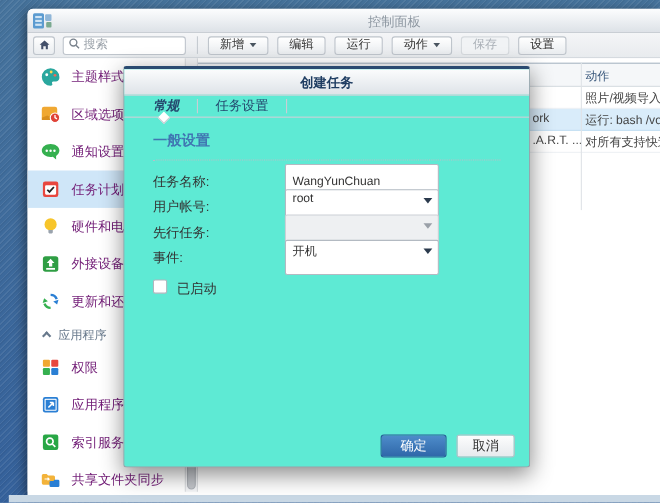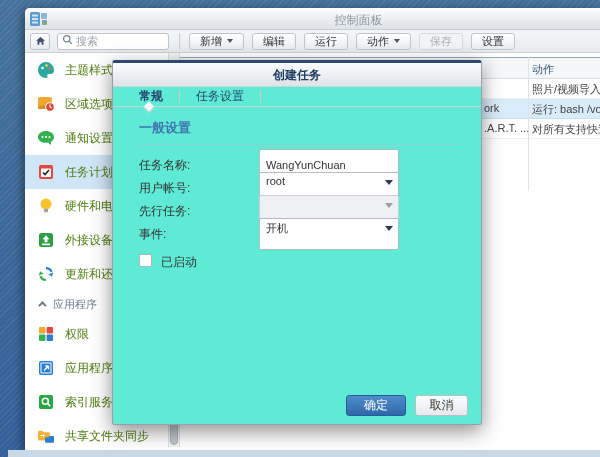--- a/index.html
+++ b/index.html
@@ -39,21 +39,21 @@
     font-family:inherit; display:flex; align-items:center; }
   .tb-btn.disabled { color:#a9afb6; background:#f1f3f5; border-color:#d6dade; }
   .caret { display:inline-block; width:0; height:0; margin-left:5px;
     border-left:3px solid transparent; border-right:3px solid transparent; border-top:4px solid #4a5560; }
 
   
   .main { position:absolute; left:0; top:45px; right:0; height:394px; }
   .sidebar { position:absolute; left:0; top:0; width:143px; bottom:0; background:#fff; overflow:hidden; }
   .side-item { height:34px; display:flex; align-items:center; padding-left:11px; cursor:pointer; }
   .side-item.selected { background:#cfe6f8; }
-  .side-item .slabel { margin-left:9px; font-size:12px; color:#4d7c0f; white-space:nowrap;text-align:right; }
+  .side-item .slabel { margin-left:9px; font-size:12px; color:#701a75; white-space:nowrap;text-align:right; }
   .side-section { height:26px; display:flex; align-items:center; padding-left:13px; }
   .side-section .chev { width:6px; height:6px; border-top:2px solid #68798c; border-right:2px solid #68798c;
     transform:rotate(-45deg) translateY(2px); margin-right:9px; }
   .side-section .slabel { font-size:11px; color:#68798c; }
   .sicon { width:20px; height:20px; flex:0 0 20px; }
   .sicon svg { width:20px; height:20px; display:block; }
 
   .side-scrollbar { position:absolute; left:143px; top:0; width:12px; bottom:0;
     background:#f3f4f6; border-left:1px solid #dcdee1; border-right:1px solid #dcdee1; }
   .side-scrollbar .thumb { position:absolute; left:1px; bottom:2px; width:8px; height:92px;
@@ -74,21 +74,21 @@
   
   .dialog { position:absolute; left:112px; top:60px; width:370px; height:365px; z-index:10;
     background:#5eead4; border:1px solid #98a0a9; border-top:3px solid #2a4a70; border-radius:3px;
     box-shadow:0 6px 20px rgba(0,0,0,.45); }
   .dlg-header { position:absolute; left:0; top:0; right:0; height:24px;
     background:linear-gradient(#fbfcfd,#dee3e8); border-bottom:1px solid #cfd4da;
     text-align:center; font-size:12px; font-weight:bold; color:#1e3c61; line-height:24px; }
   .dlg-tabs { position:absolute; left:0; top:24px; right:0; height:20px;
     border-bottom:1px solid #ccd1d7; display:flex; align-items:center; padding-left:22px; }
   .dlg-tab { font-size:12px; color:#24476d; padding:0 4px; position:relative; }
-  .dlg-tab.active { font-weight:bold; }
+  .dlg-tab.active { font-weight:bold;font-style:italic; }
   .tab-sep { width:1px; height:13px; background:#c9ced4; margin:0 12px; }
   .notch { position:absolute; left:32px; top:40px; width:8px; height:8px; background:#fff;
     border-right:1px solid #c6ccd2; border-bottom:1px solid #c6ccd2; transform:rotate(45deg); z-index:11; }
   .dlg-body { position:absolute; left:0; top:44px; right:0; bottom:34px; padding:12px 26px 0 26px; }
   .section-title { font-size:13px; font-weight:bold; color:#4076b2; padding-bottom:8px;
     border-bottom:1px dotted #b9bfc6; margin-bottom:10px; }
   .form-row { display:flex; align-items:center; height:18px; margin-bottom:5px; }
   .form-row .flabel { width:120px; font-size:12px; color:#333; }
   .ctl { position:relative; width:140px; height:32px; border:1px solid #b3bac2; border-radius:2px;
     background:#fff; font-size:11px; color:#333; }

